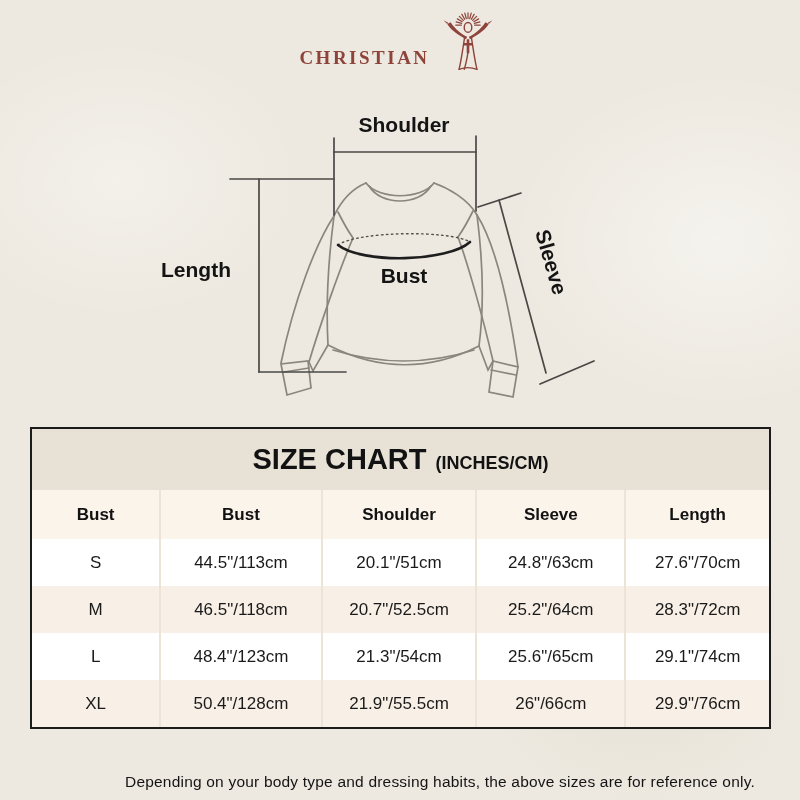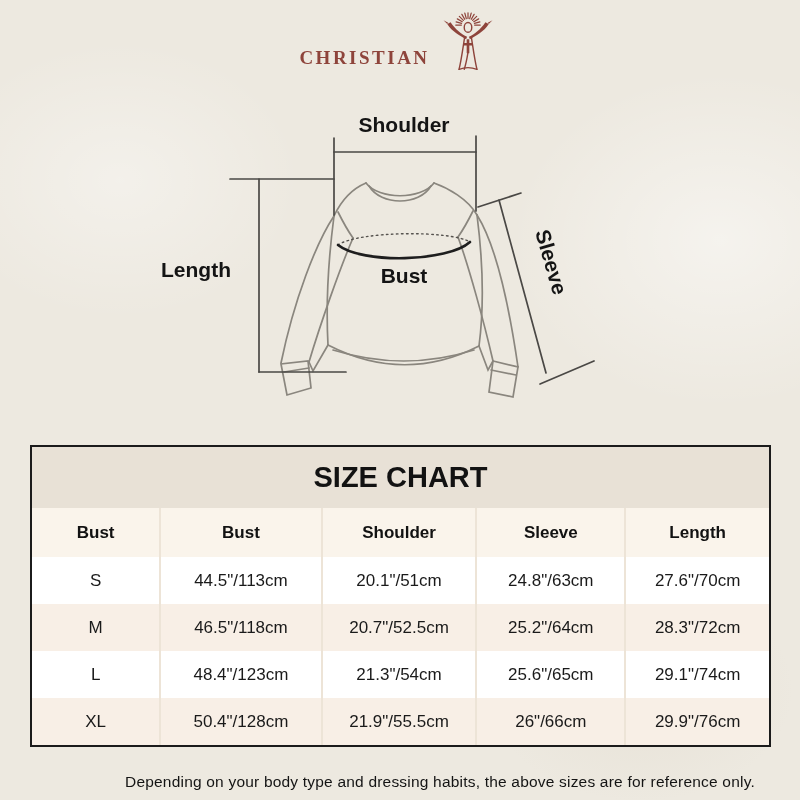--- a/index.html
+++ b/index.html
@@ -15,21 +15,21 @@
         align-items:flex-start;gap:5px;color:#8E443B;}
   .logo-text{font-family:"Liberation Serif","DejaVu Serif",serif;font-size:19px;font-weight:600;
              letter-spacing:2.5px;margin-top:37px;white-space:nowrap;}
   .logo-figure{width:66px;height:64px;flex:0 0 auto;}
   
   .diagram{position:absolute;top:100px;left:130px;width:540px;height:330px;}
   .diagram svg{display:block;width:100%;height:100%;}
   .diag-label{font-family:"Liberation Sans",sans-serif;font-size:21px;font-weight:bold;fill:#141414;}
   
   .size-table-wrap{position:absolute;top:427px;left:30px;width:741px;border:2px solid #1B1B1B;
-                   background:#fff;box-sizing:border-box;margin-top:18px;}
+                   background:#fff;box-sizing:border-box;}
   .table-title{height:61px;background:#E8E1D6;display:flex;align-items:baseline;
                justify-content:center;gap:9px;padding-top:0;line-height:61px;}
   .title-main{font-size:29px;font-weight:800;color:#121212;letter-spacing:0px;}
   .title-sub{font-size:18px;font-weight:700;color:#121212;}
   table{width:100%;border-collapse:collapse;table-layout:fixed;}
   col.c-size{width:17.4%;} col.c-bust{width:21.9%;} col.c-shoulder{width:21%;}
   col.c-sleeve{width:20.2%;} col.c-length{width:19.5%;}
   th{height:47px;background:#FAF4EB;font-size:17px;font-weight:700;color:#121212;text-align:center;}
   td{height:45px;font-size:17px;color:#1A1A1A;text-align:center;background:transparent;}
   th + th, td + td{border-left:2px solid #EDE4D7;}
@@ -133,20 +133,21 @@
       <text class="diag-label" x="404" y="132" text-anchor="middle">Shoulder</text>
       <text class="diag-label" x="196" y="277" text-anchor="middle">Length</text>
       <text class="diag-label" x="404" y="283" text-anchor="middle">Bust</text>
       <text class="diag-label" text-anchor="middle" transform="translate(551,262) rotate(74)" x="0" y="7">Sleeve</text>
     </svg>
   </div>
 
   <div class="size-table-wrap">
     <div class="table-title">
       <span class="title-main">SIZE CHART</span>
+      <span class="title-sub">(INCHES/CM)</span>
     </div>
     <table>
       <colgroup>
         <col class="c-size">
           <col class="c-bust">
           <col class="c-shoulder">
           <col class="c-sleeve">
           <col class="c-length">
       </colgroup>
       <thead>

